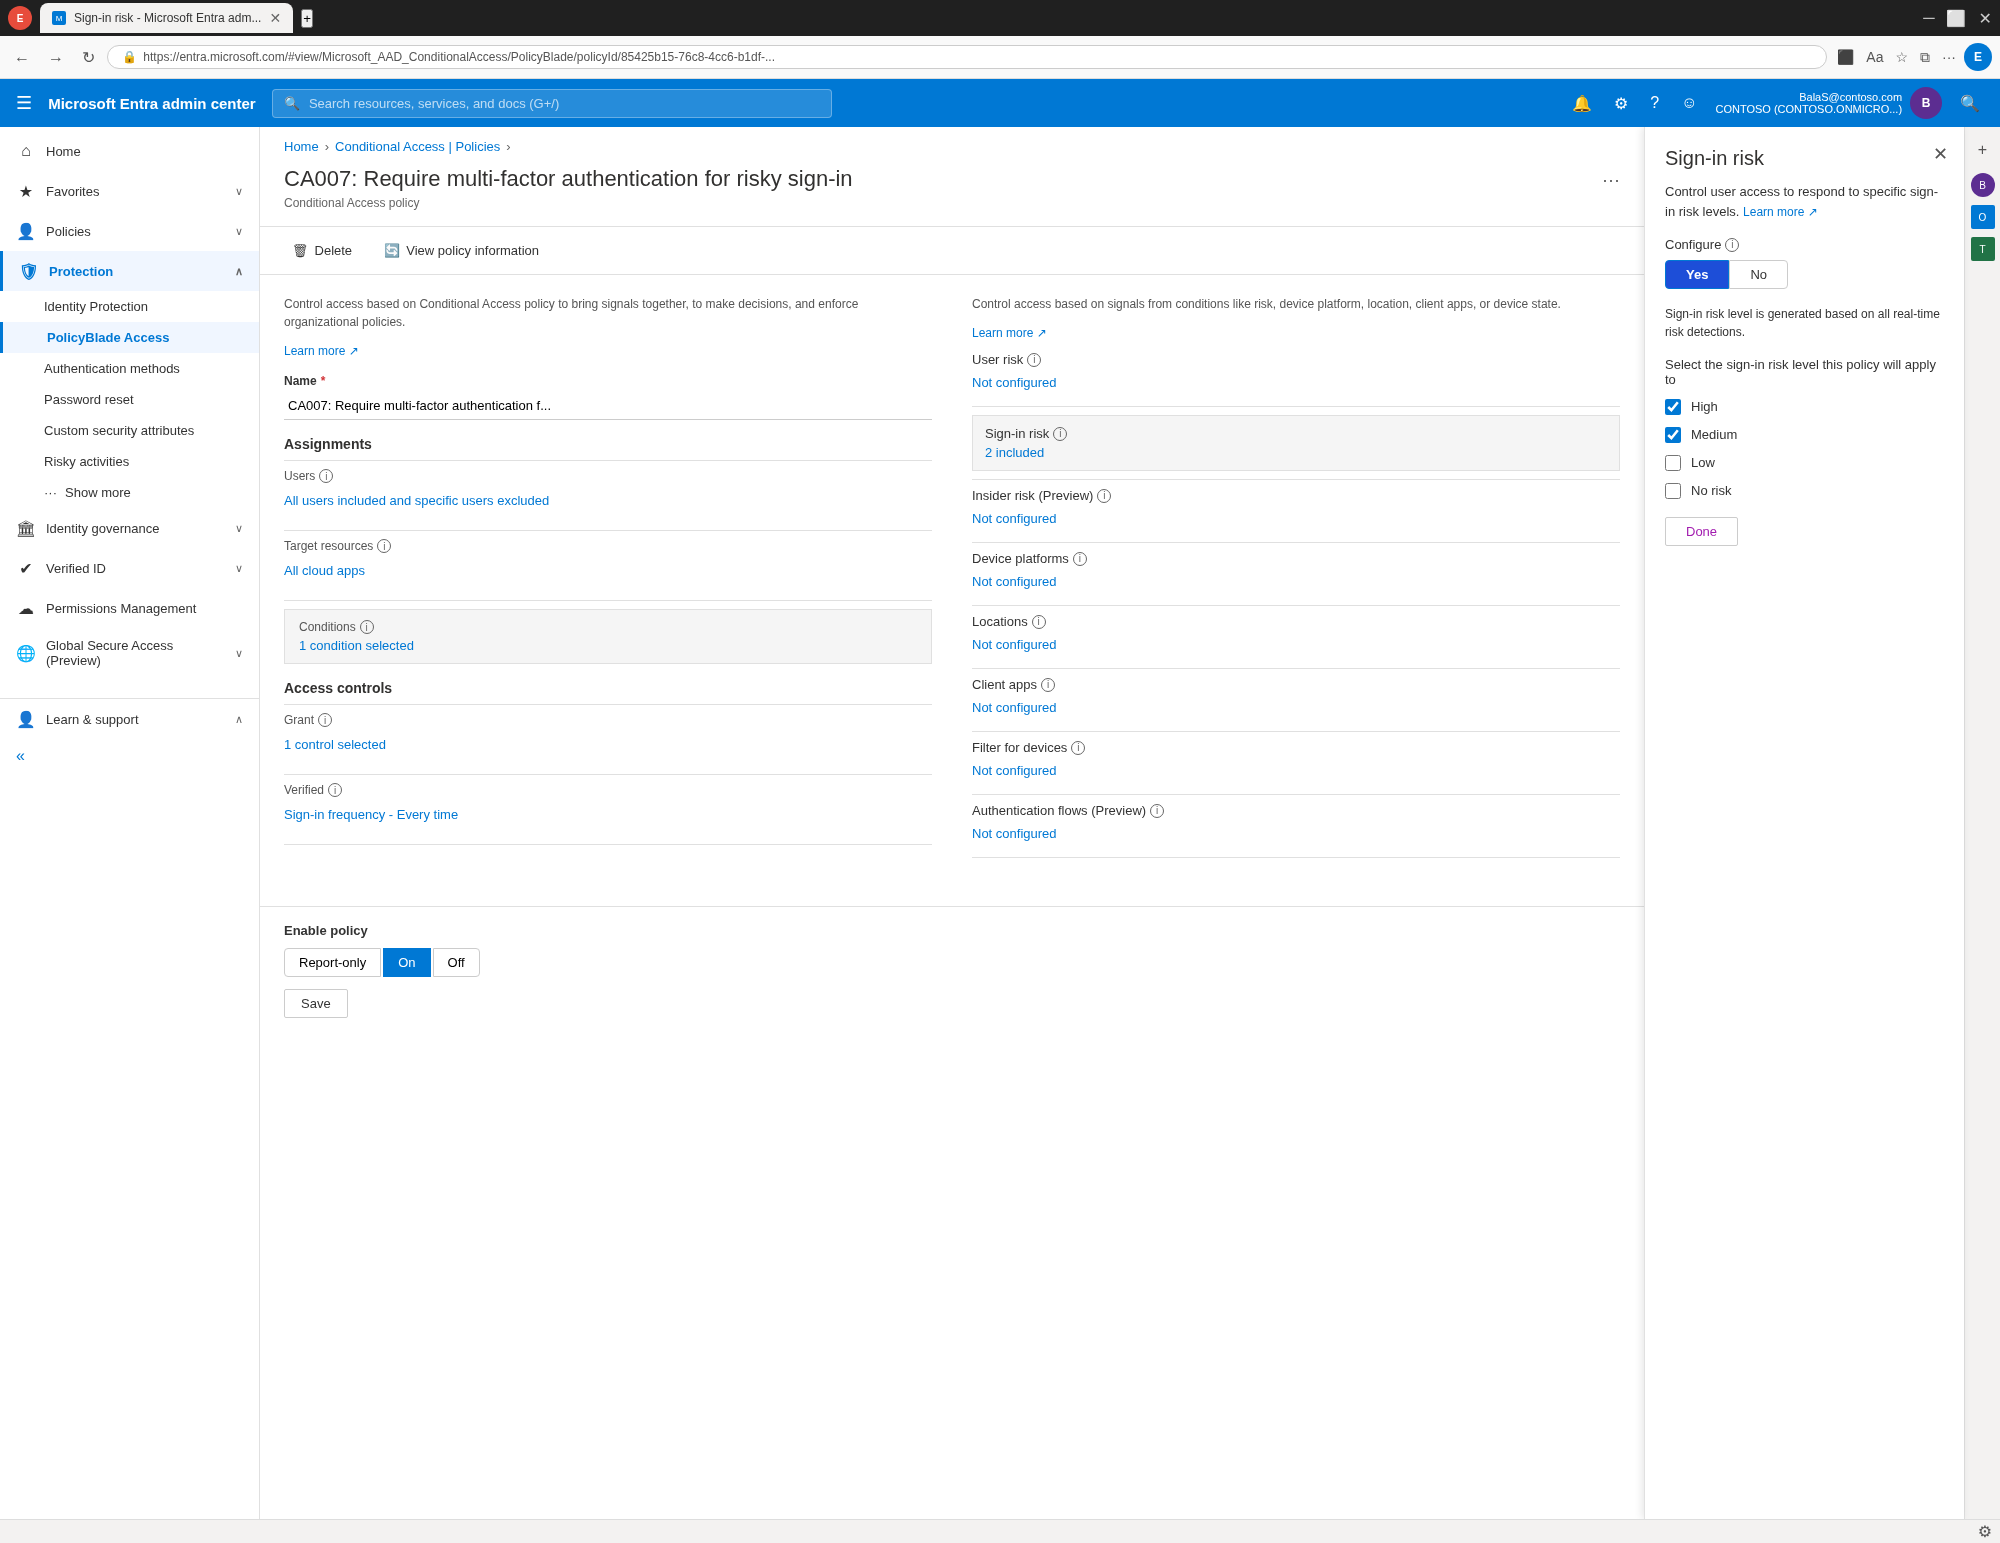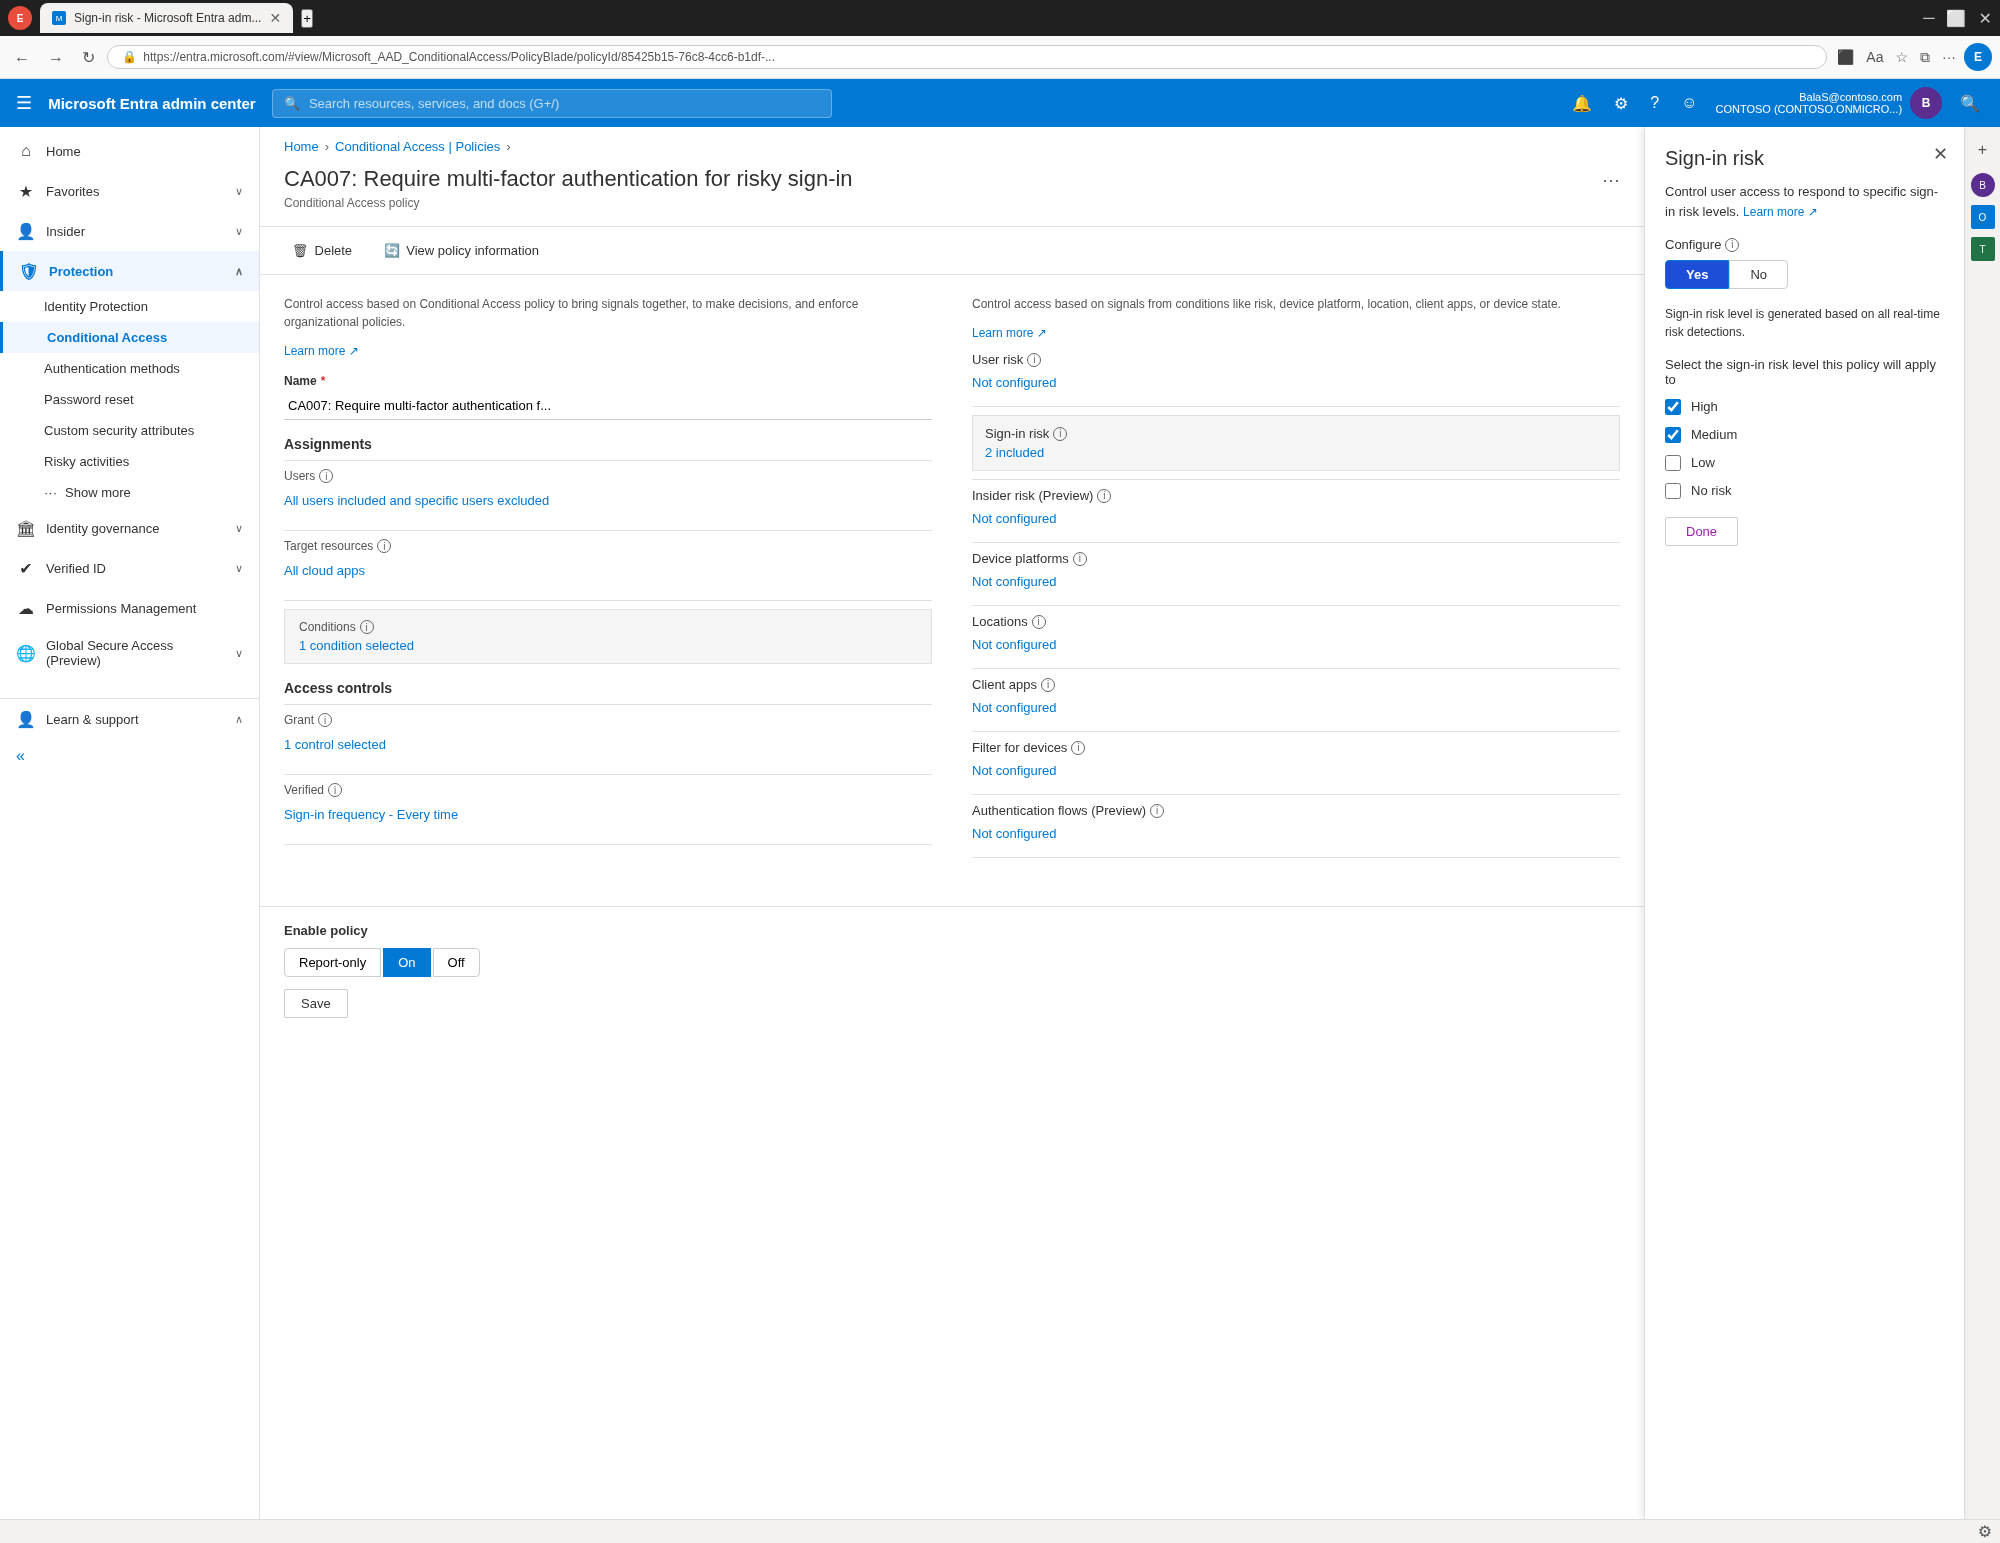--- a/index.html
+++ b/index.html
@@ -206,34 +206,34 @@
             <div class="icon">⌂</div>
             <span>Home</span>
           </div>
           <div class="sidebar-item">
             <div class="icon">★</div>
             <span>Favorites</span>
             <span class="chevron">∨</span>
           </div>
           <div class="sidebar-item">
             <div class="icon">👤</div>
-            <span>Insider</span>
+            <span>Policies</span>
             <span class="chevron">∨</span>
           </div>
           <div class="sidebar-item active">
             <div class="icon">🛡</div>
             <span>Protection</span>
             <span class="chevron">∧</span>
           </div>
 
           <div class="sidebar-sub-item">
             <span>Identity Protection</span>
           </div>
           <div class="sidebar-sub-item active">
-            <span>Conditional Access</span>
+            <span>PolicyBlade Access</span>
           </div>
           <div class="sidebar-sub-item">
             <span>Authentication methods</span>
           </div>
           <div class="sidebar-sub-item">
             <span>Password reset</span>
           </div>
           <div class="sidebar-sub-item">
             <span>Custom security attributes</span>
           </div>

